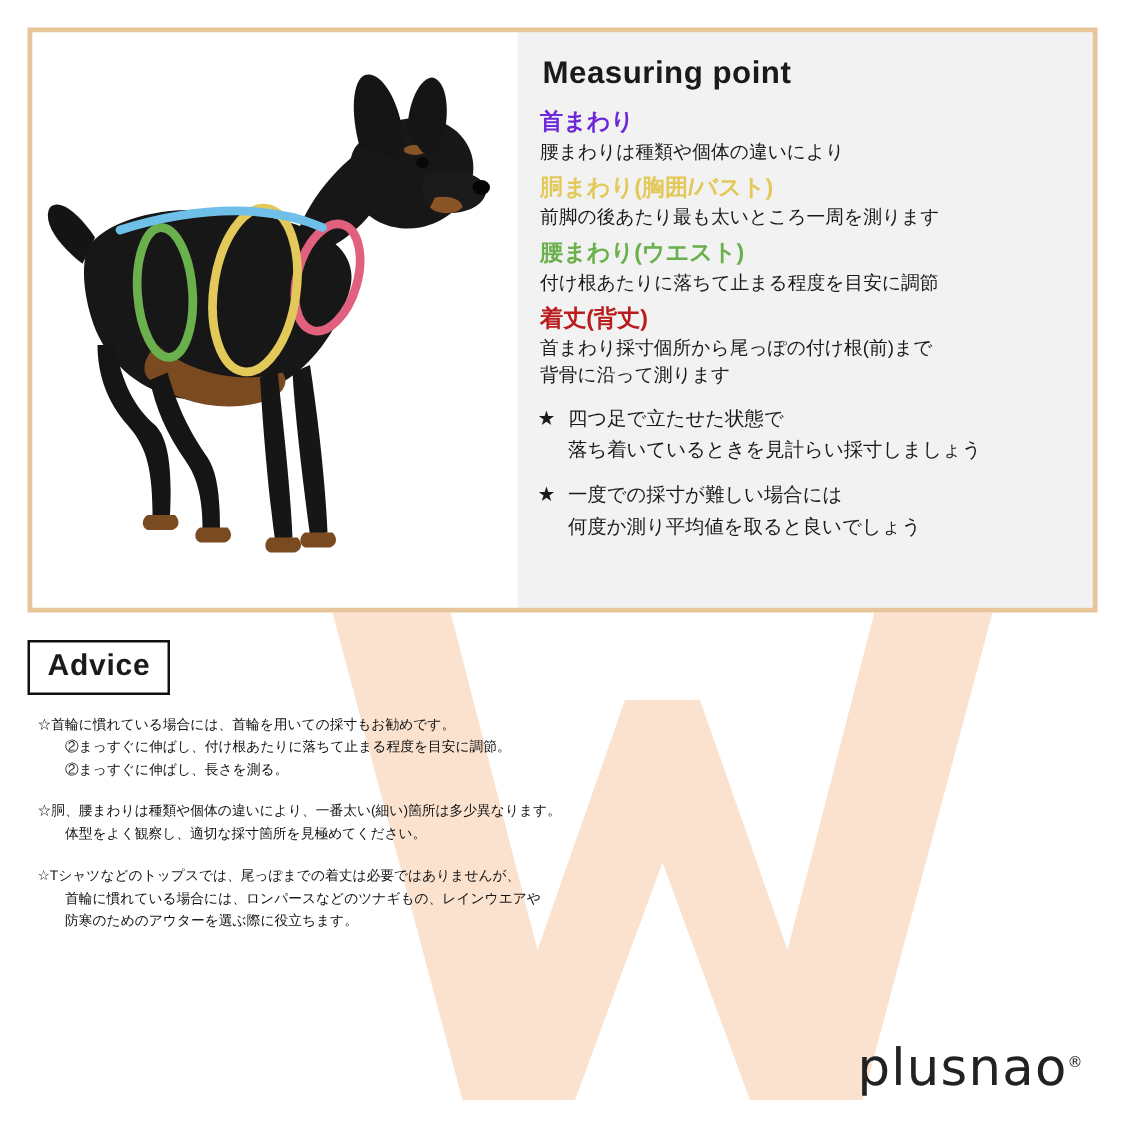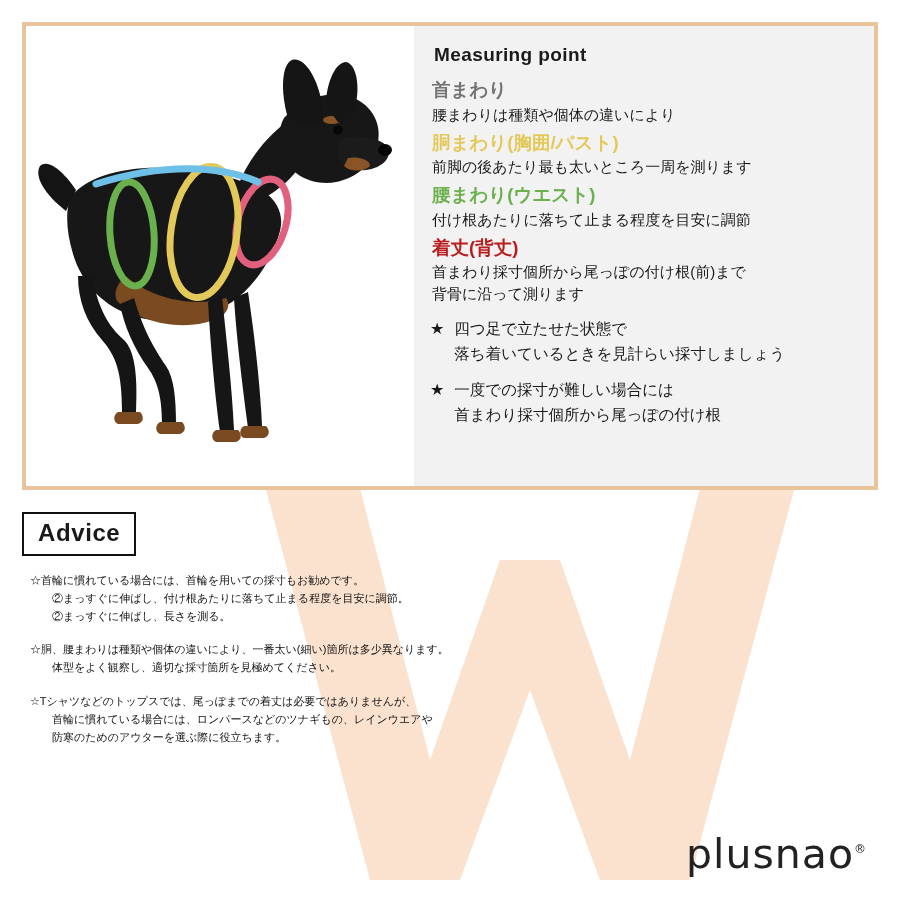--- a/index.html
+++ b/index.html
@@ -48,40 +48,40 @@
     background: #ffffff;
   }
   .info-area {
     flex: 1;
     background: #f2f2f2;
     position: relative;
     padding: 16px 18px 10px 16px;
     box-sizing: border-box;
   }
   .mp-title {
-    font-size: 19px;
+    font-size: 25px;
     font-weight: bold;
     letter-spacing: 0.4px;
     margin: 2px 0 10px 4px;
     color: #1a1a1a;
   }
   .mp-item { margin-bottom: 3px; }
   .mp-label {
     font-size: 18.5px;
     font-weight: bold;
     line-height: 1.5;
     margin-left: 2px;
   }
   .mp-desc {
     font-size: 15px;
     line-height: 1.45;
     color: #1a1a1a;
     margin-left: 2px;
   }
-  .c-neck  { color: #737373; }
+  .c-neck  { color: #6d28d9; }
   .c-chest { color: #e3c95a; }
   .c-waist { color: #6ab04c; }
   .c-back  { color: #b91c1c; }
 
   .star-block {
     margin-top: 12px;
     display: flex;
     gap: 10px;
     font-size: 15.5px;
     line-height: 1.6;
@@ -229,21 +229,21 @@
         <div class="star-lines">
           <div>四つ足で立たせた状態で</div>
           <div>落ち着いているときを見計らい採寸しましょう</div>
         </div>
       </div>
 
       <div class="star-block">
         <div class="star">★</div>
         <div class="star-lines">
           <div>一度での採寸が難しい場合には</div>
-          <div>首まわり採寸個所から尾っぽの付け根</div>
+          <div>何度か測り平均値を取ると良いでしょう</div>
         </div>
       </div>
     </div>
 
   </div>
 </div>
 
 <div class="advice-title-box">Advice</div>
 
 <div class="advice-body">

